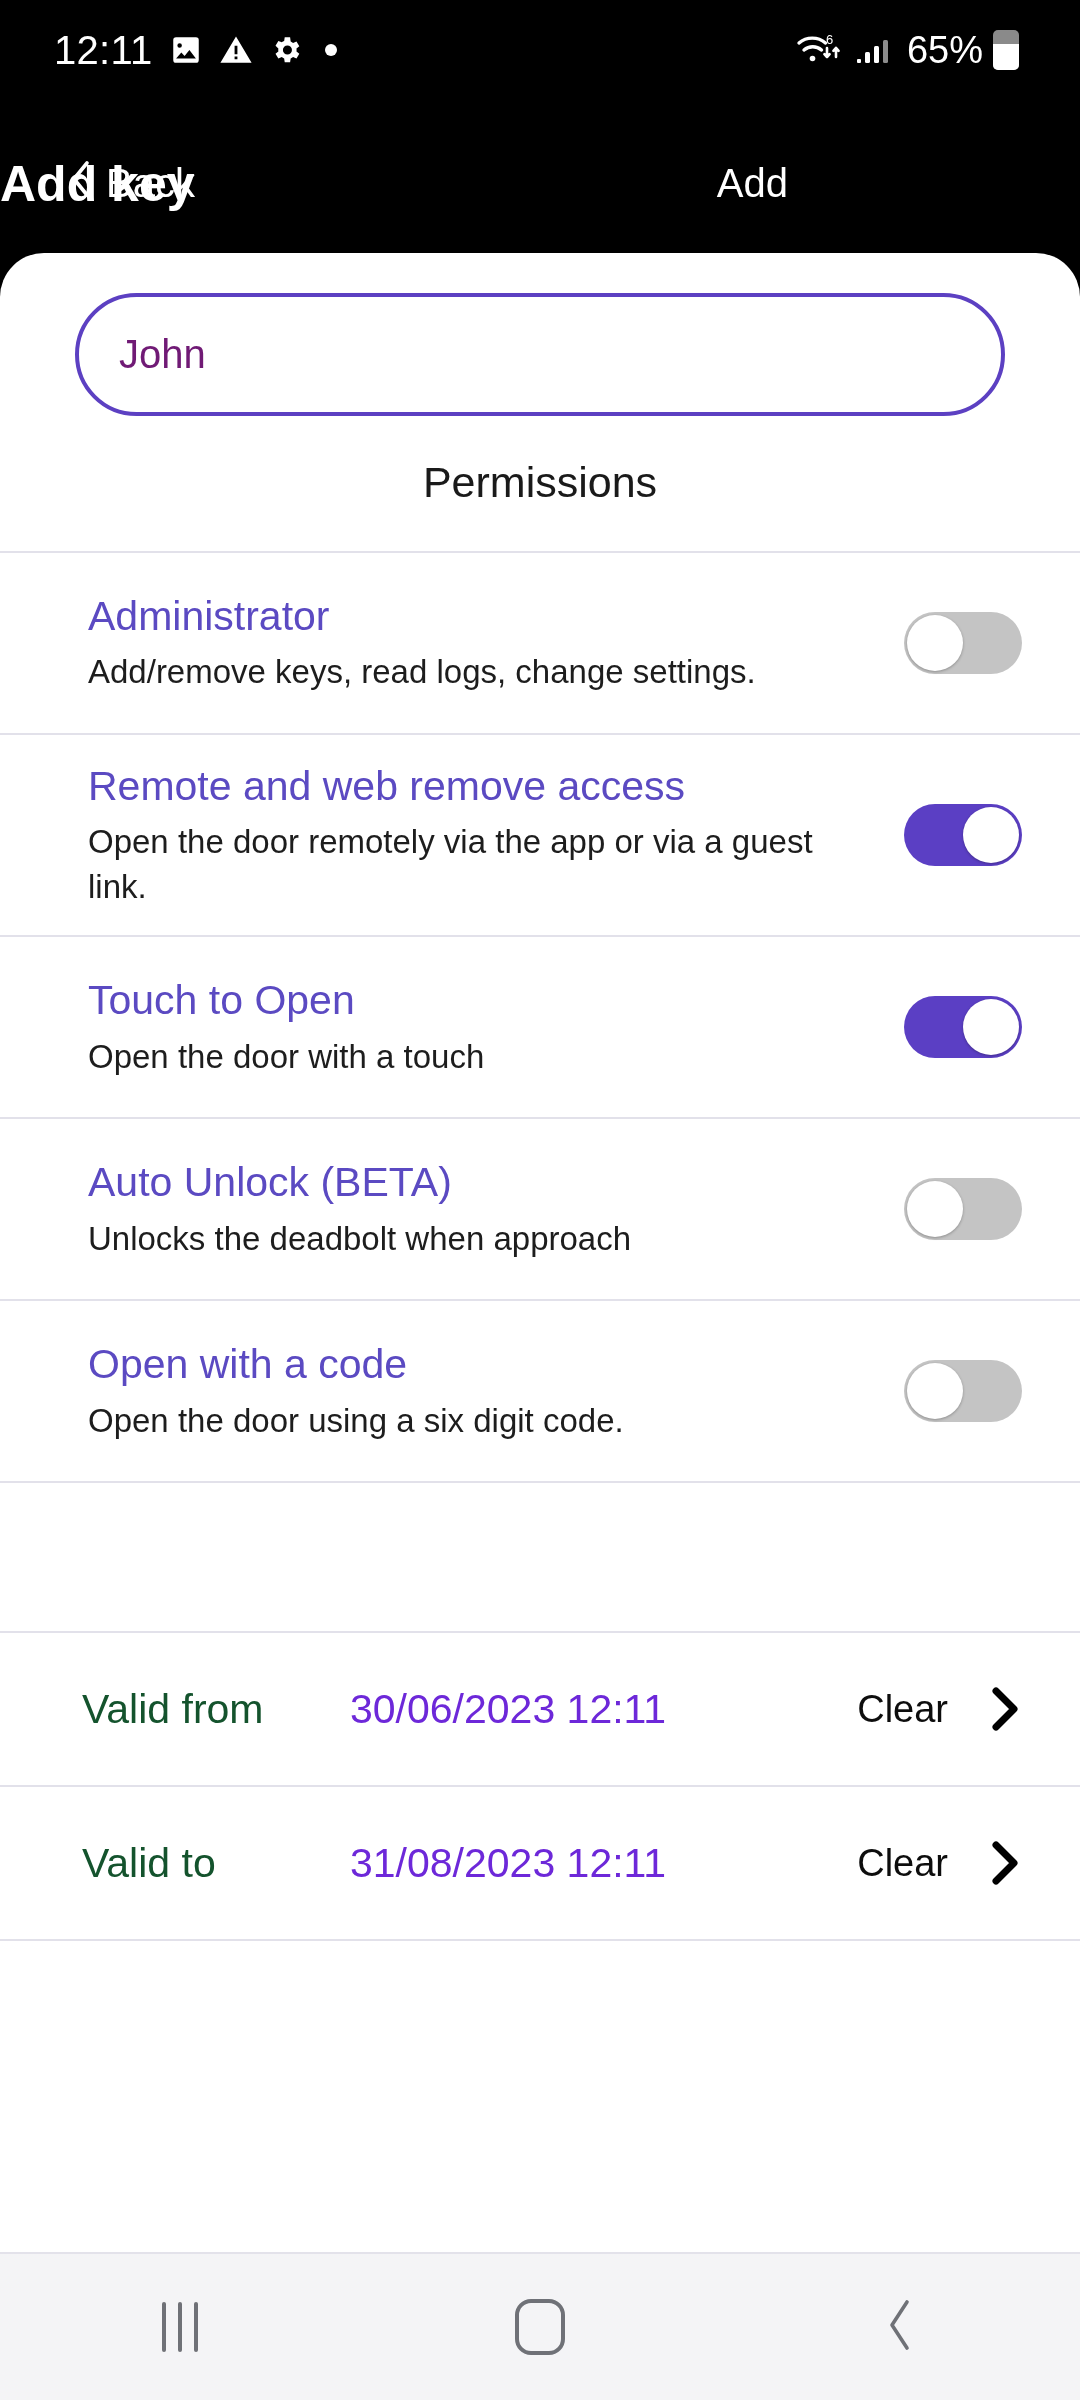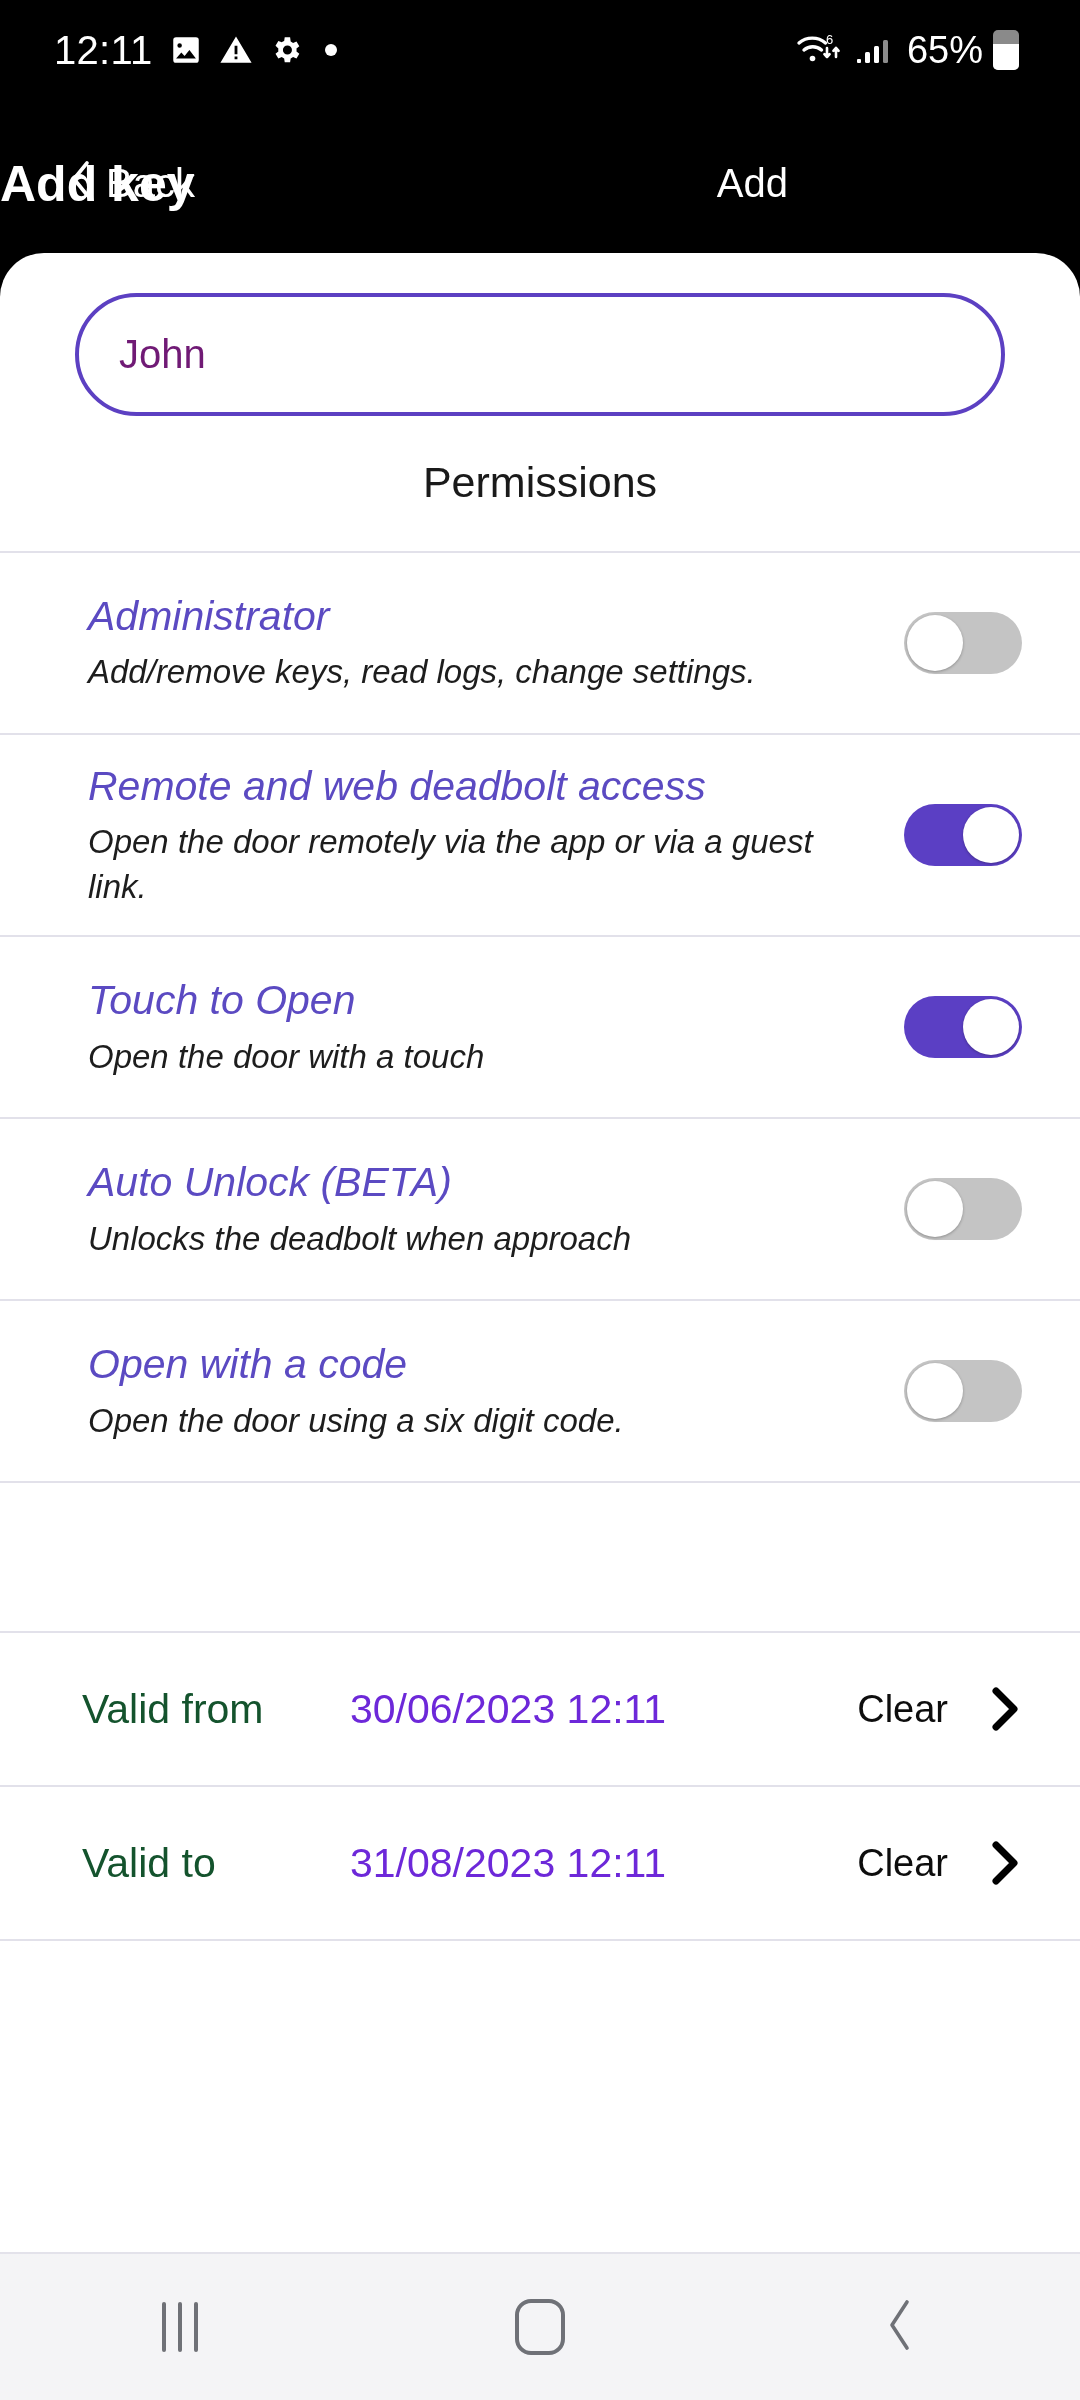--- a/index.html
+++ b/index.html
@@ -73,21 +73,21 @@
   }
   .section-title {
     text-align:center; font-size:43px; color:#1a1a1a;
     padding-top:42px; padding-bottom:44px;
   }
 
   .divider { height:2px; background:#e2e1ea; width:100%; }
 
   .perm-row {
     display:flex; align-items:center;
-    padding:26px 58px 26px 88px; min-height:180px;font-style:italic;
+    padding:26px 58px 26px 88px; min-height:180px;
   }
   .perm-text { flex:1; padding-right:30px; }
   .perm-title { font-size:41px; color:#5b4ac2; line-height:1.25; }
   .perm-desc { font-size:33px; color:#1d1d1d; line-height:1.35; margin-top:8px; }
 
   .switch { position:relative; width:118px; height:62px; border-radius:31px; flex:0 0 auto; }
   .switch .track { position:absolute; inset:0; border-radius:31px; background:#c4c4c4; }
   .switch .knob {
     position:absolute; top:3px; left:3px; width:56px; height:56px;
     border-radius:50%; background:#fff; box-shadow:0 1px 3px rgba(0,0,0,.28);
@@ -205,21 +205,21 @@
       <div class="switch">
         <div class="track"></div>
         <div class="knob"></div>
       </div>
     </div>
 
     <div class="divider"></div>
 
     <div class="perm-row">
       <div class="perm-text">
-        <div class="perm-title">Remote and web deadbolt access</div>
+        <div class="perm-title">Remote and web remove access</div>
         <div class="perm-desc">Open the door remotely via the app or via a guest link.</div>
       </div>
       <div class="switch on">
         <div class="track"></div>
         <div class="knob"></div>
       </div>
     </div>
 
     <div class="divider"></div>
 

